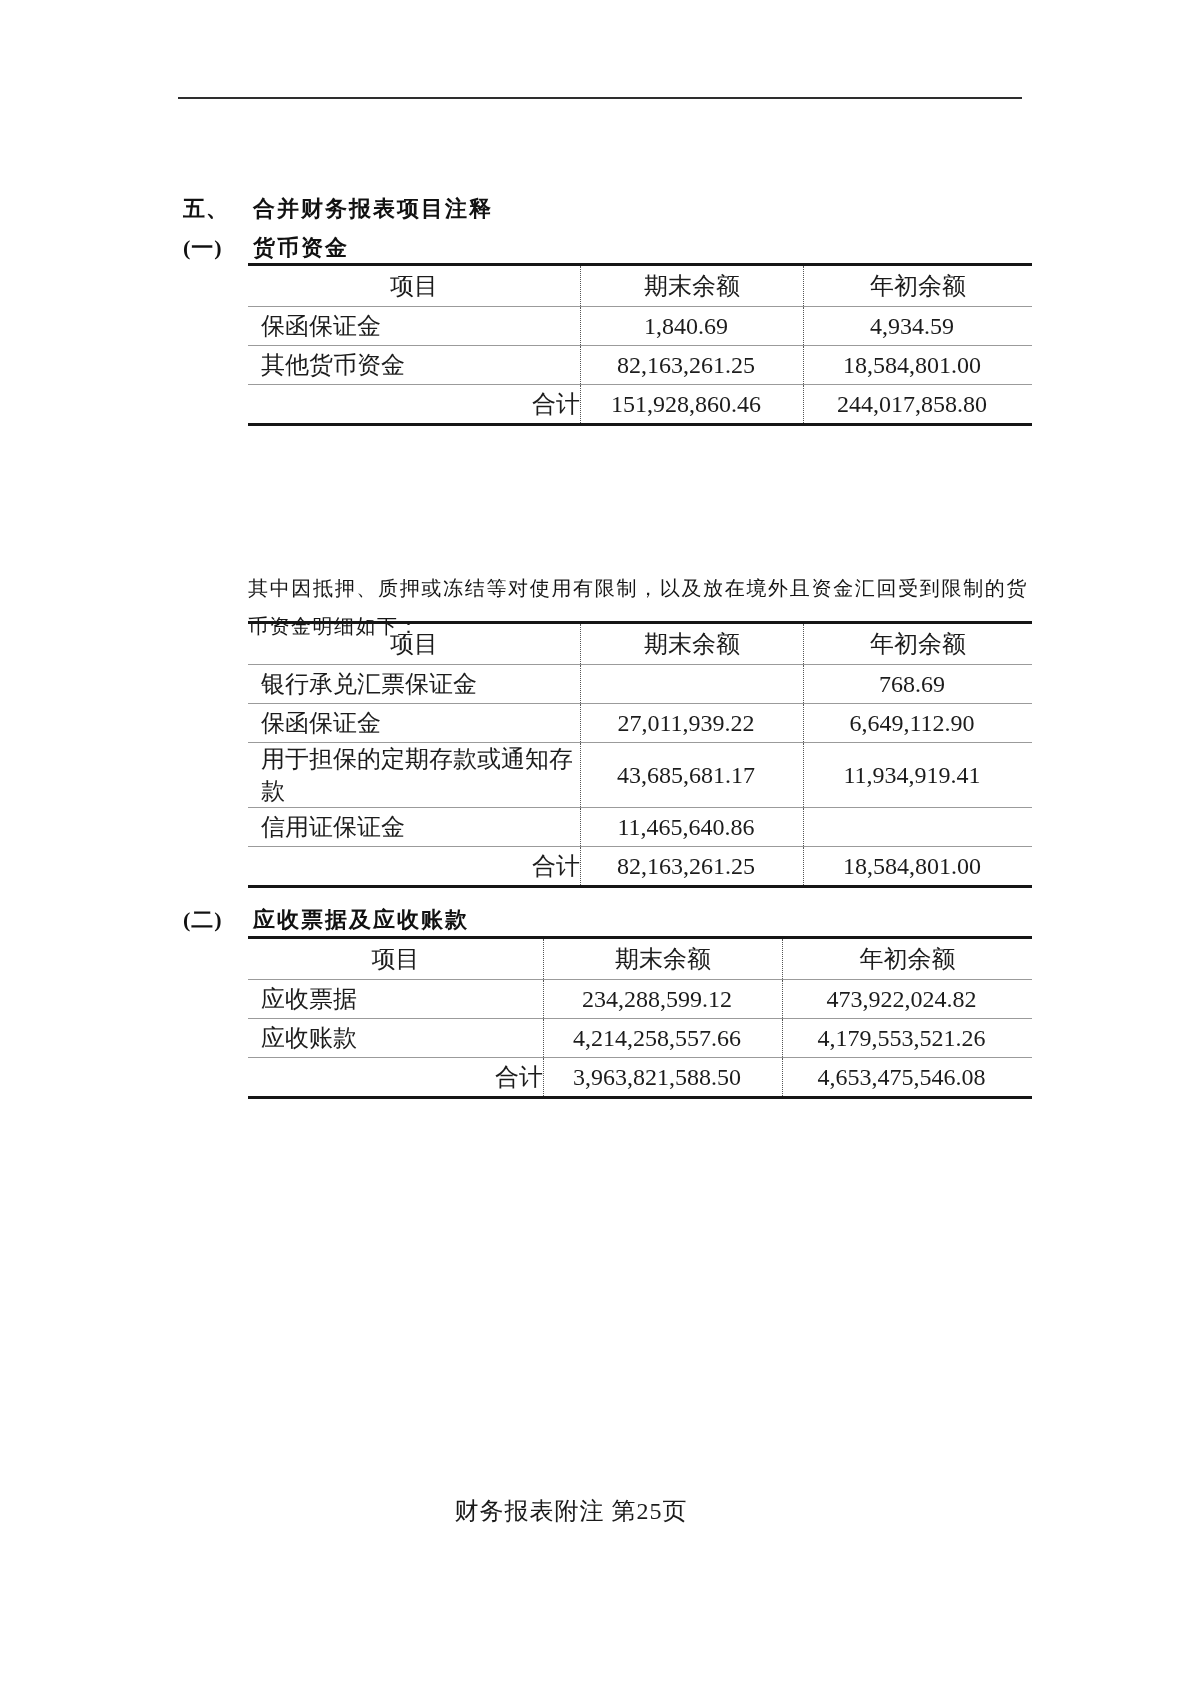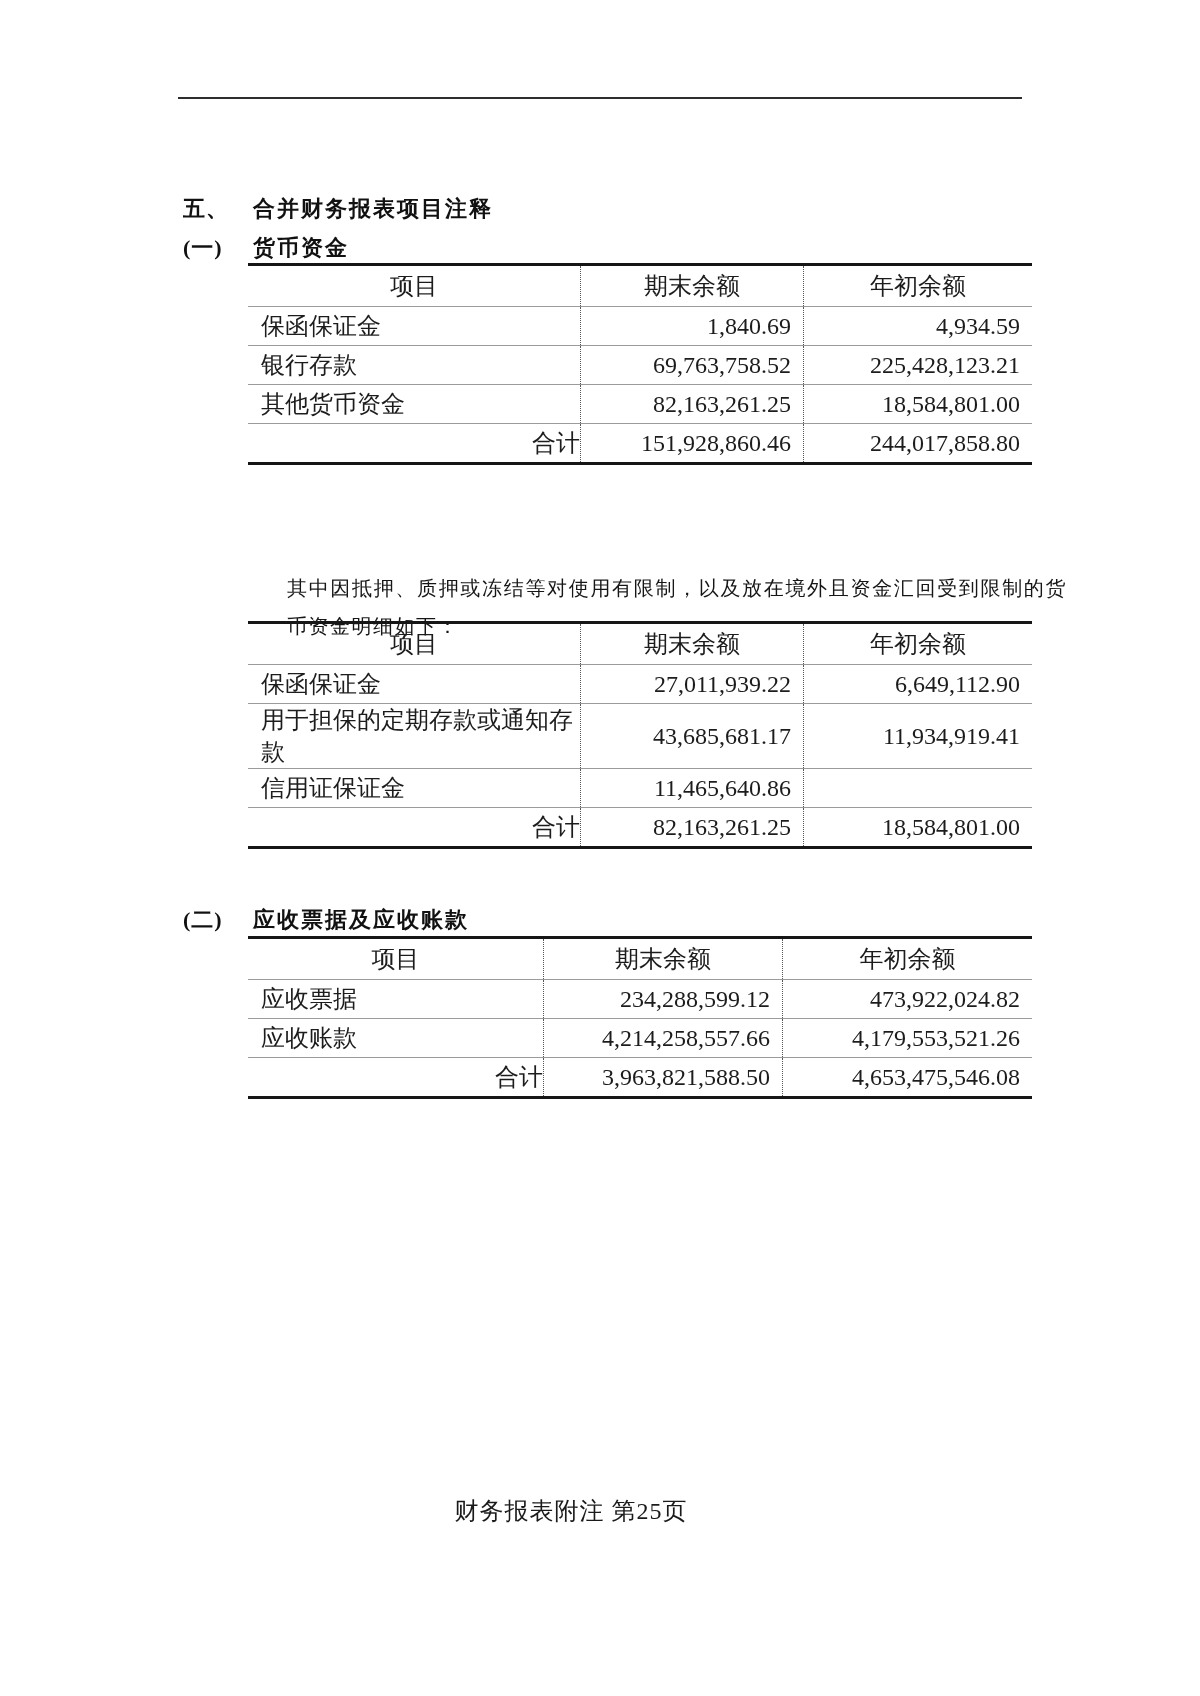--- a/index.html
+++ b/index.html
@@ -44,27 +44,27 @@
   }
   .t-a th:nth-child(1){ width:332px; }
   .t-a th:nth-child(2){ width:222px; }
   .t-a th:nth-child(3){ width:228px; }
   .t-b th:nth-child(1){ width:295px; }
   .t-b th:nth-child(2){ width:238px; }
   .t-b th:nth-child(3){ width:249px; }
 
   .fin-table td.item { text-align:left; padding-left:13px; }
   .fin-table td.item-center { text-align:right; padding-left:0; }
-  .fin-table td.num { text-align:right; padding-right:12px;
+  .fin-table td.num { text-align:center; padding-right:12px;
     font-variant-numeric:lining-nums; }
 
   .note-para {
     position:absolute; left:248px; top:549px; width:780px;
     font-size:20px; letter-spacing:1.5px; line-height:38px;
-    text-align:justify; text-justify:inter-ideograph; color:#161616;margin-left:39px;
+    text-align:justify; text-justify:inter-ideograph; color:#161616;
   }
   .page-footer {
     position:absolute; left:16px; top:1495px; width:1110px;
     text-align:center; font-size:24px; color:#1a1a1a; letter-spacing:1px;
   }
 </style>
 </head>
 <body>
 
 <div class="page">
@@ -89,25 +89,20 @@
           <th>年初余额</th>
         </tr>
       </thead>
       <tbody>
         <tr>
           <td class="item">保函保证金</td>
           <td class="num">1,840.69</td>
           <td class="num">4,934.59</td>
         </tr>
         <tr>
-          <td class="item">银行存款</td>
-          <td class="num">69,763,758.52</td>
-          <td class="num">225,428,123.21</td>
-        </tr>
-        <tr>
           <td class="item">其他货币资金</td>
           <td class="num">82,163,261.25</td>
           <td class="num">18,584,801.00</td>
         </tr>
         <tr>
           <td class="item item-center">合计</td>
           <td class="num">151,928,860.46</td>
           <td class="num">244,017,858.80</td>
         </tr>
       </tbody>
@@ -117,20 +112,25 @@
 
   <table id="table-1" class="fin-table t-a">
       <thead>
         <tr>
           <th>项目</th>
           <th>期末余额</th>
           <th>年初余额</th>
         </tr>
       </thead>
       <tbody>
+        <tr>
+          <td class="item">银行承兑汇票保证金</td>
+          <td class="num"></td>
+          <td class="num">768.69</td>
+        </tr>
         <tr>
           <td class="item">保函保证金</td>
           <td class="num">27,011,939.22</td>
           <td class="num">6,649,112.90</td>
         </tr>
         <tr>
           <td class="item">用于担保的定期存款或通知存款</td>
           <td class="num">43,685,681.17</td>
           <td class="num">11,934,919.41</td>
         </tr>

